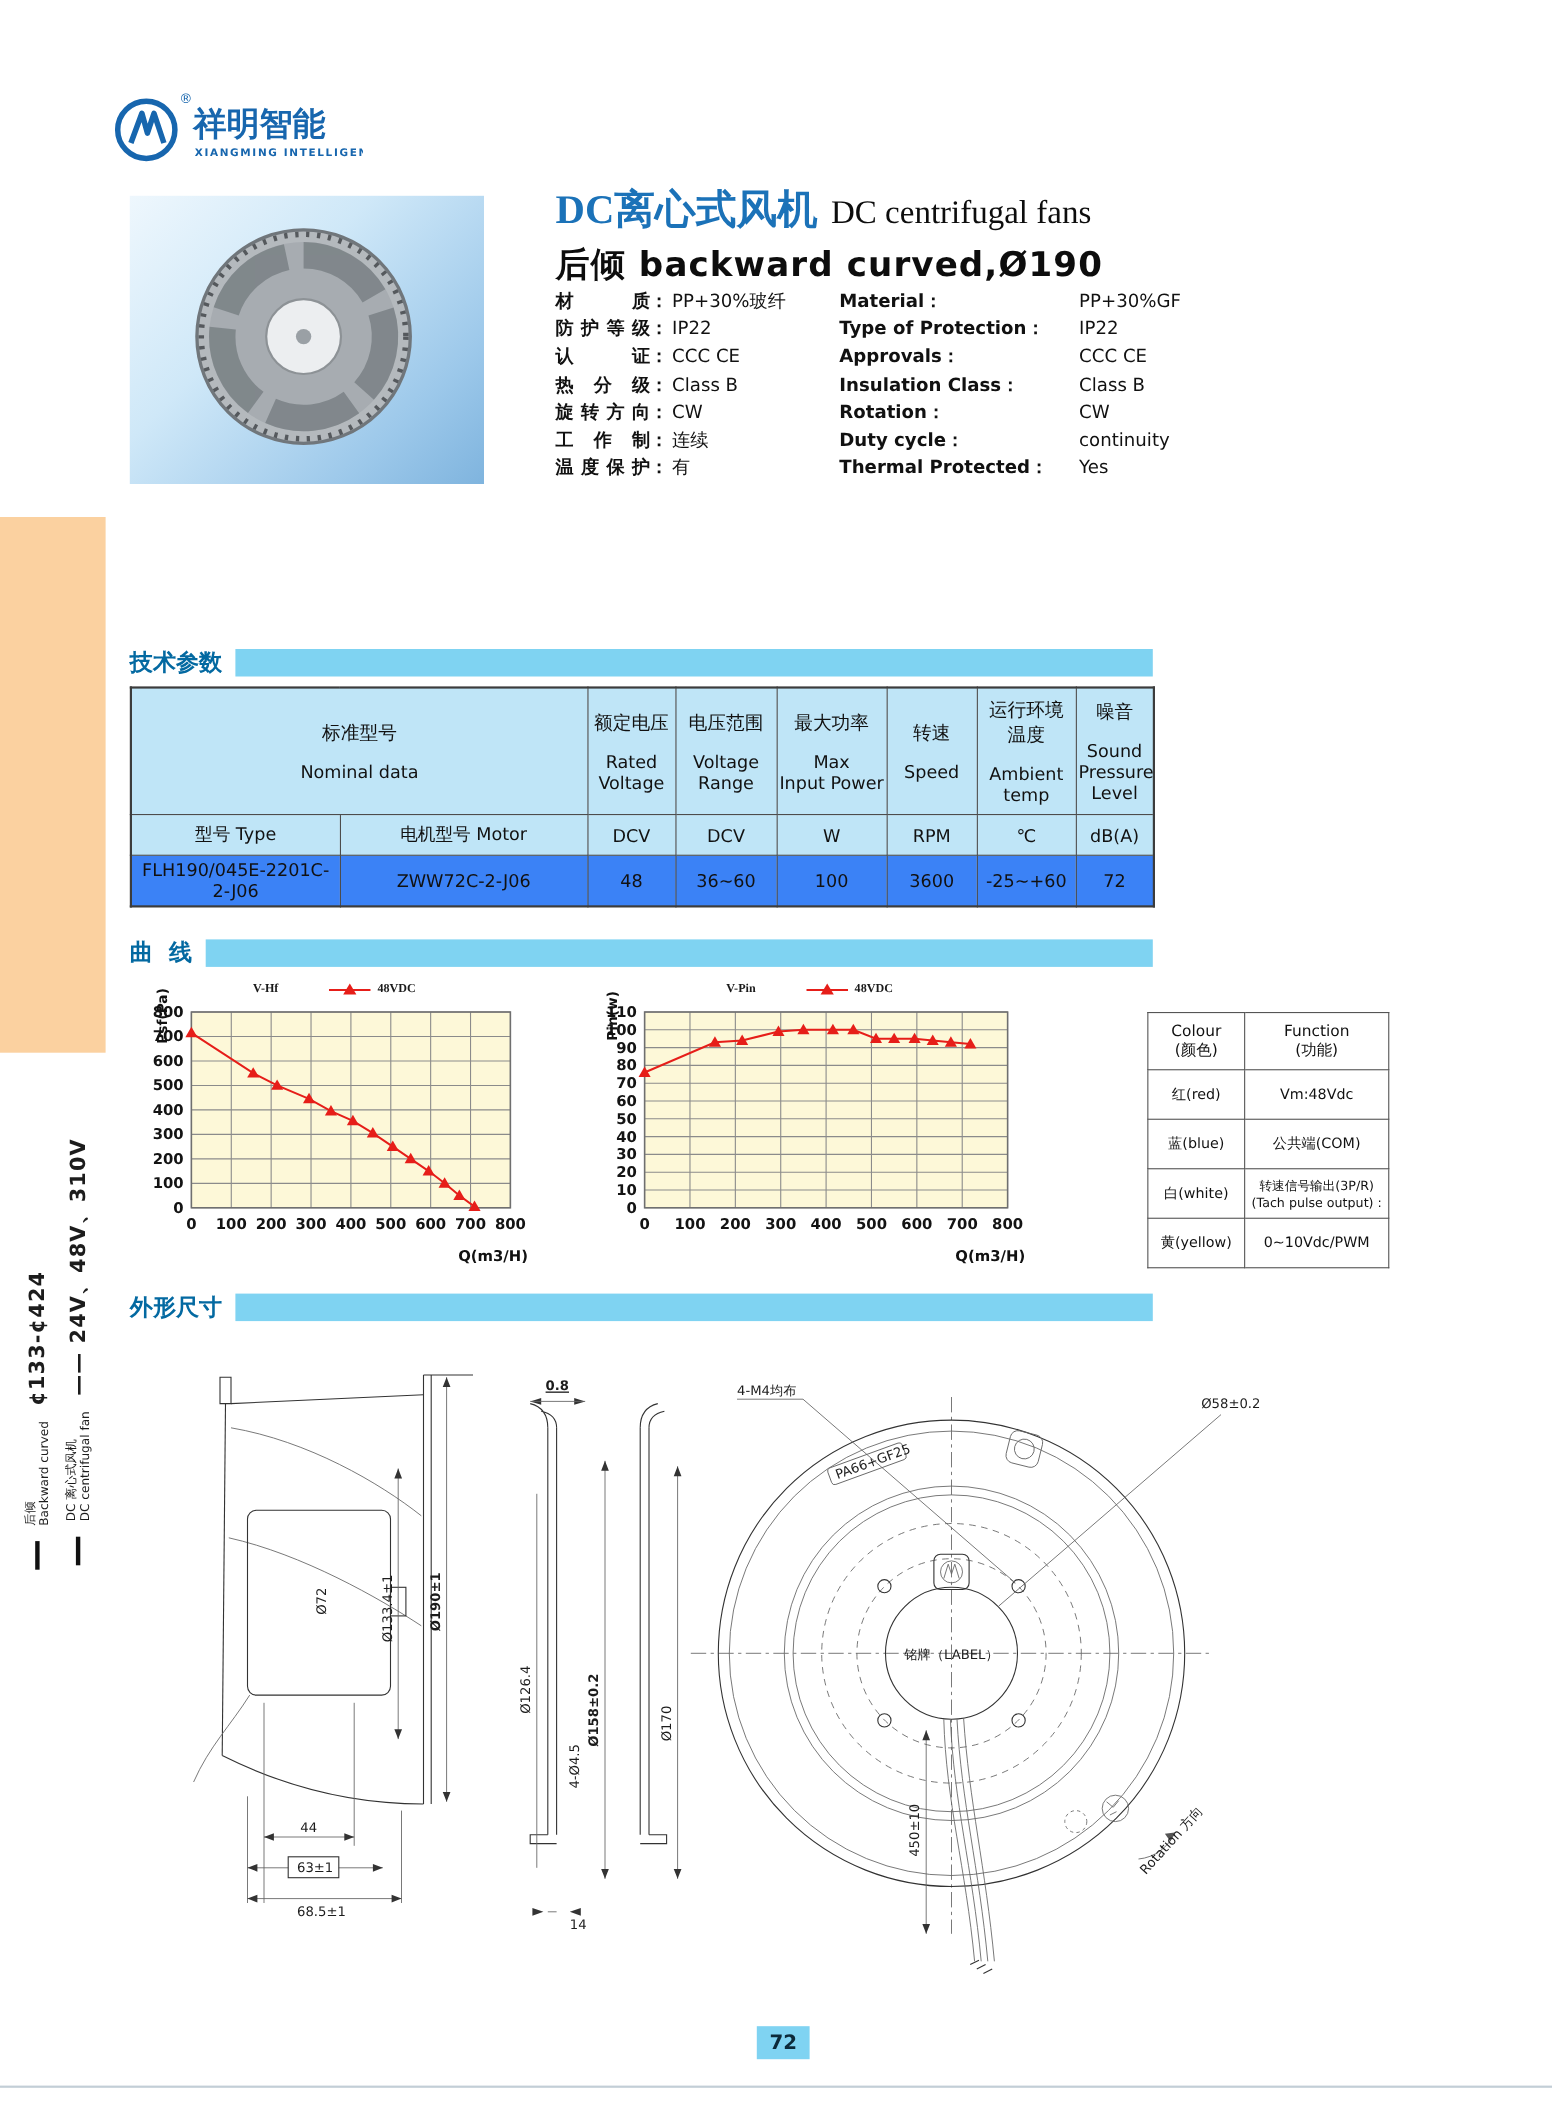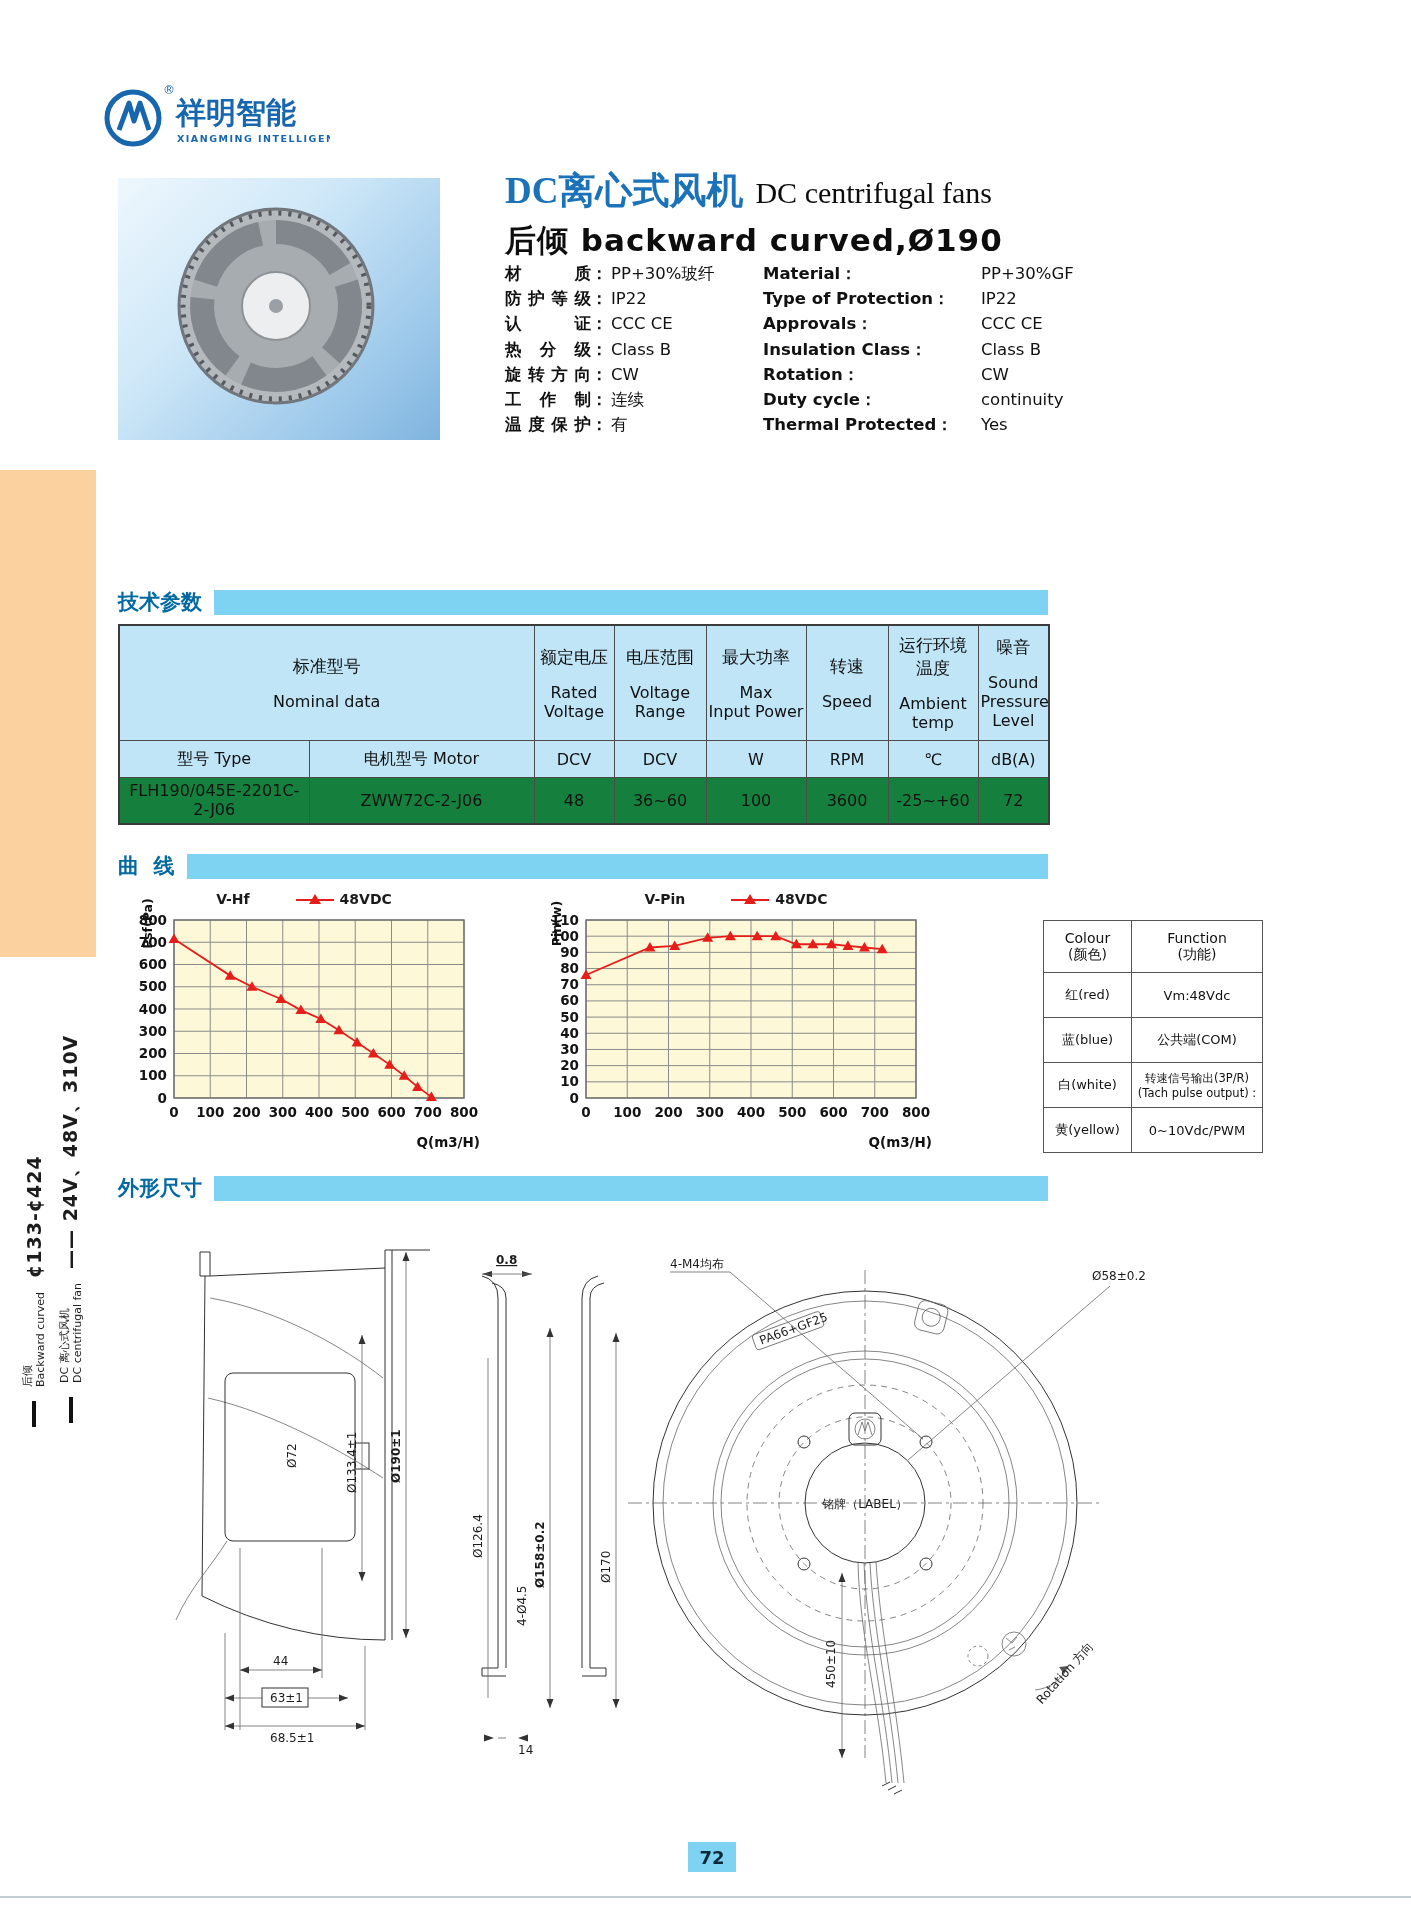--- a/index.html
+++ b/index.html
@@ -44,27 +44,27 @@
   
   .tech-table { position:absolute; left:118px; top:624px; width:930px; border-collapse:collapse;
                 table-layout:fixed; font-size:16px; color:#111; }
   .tech-table th, .tech-table td { border:1px solid #4c4c4c; text-align:center; vertical-align:middle;
                 font-weight:normal; padding:2px; }
   .tech-table .hd { background:#bfe5f7; }
   .tech-table .h-cn { font-size:17px; padding-top:6px; white-space:pre-line; }
   .tech-table .h-en { font-size:16px; padding-top:14px; padding-bottom:6px; white-space:pre-line; }
   .tech-table tr.r1 th { height:108px; }
   .tech-table tr.r2 th { height:37px; background:#bfe5f7; }
-  .tech-table tr.r3 td { height:46px; background:#15803d; }
+  .tech-table tr.r3 td { height:46px; background:#3b82f6; }
   .tech-table { border:2px solid #3c3c3c; }
 
   
   .chart { position:absolute; }
   .chart-head { display:flex; justify-content:center; align-items:center; gap:46px; height:22px;
-                font-size:14px; font-weight:bold; color:#1b1b1b; margin-bottom:4px; }
+                font-size:11px; font-weight:bold; color:#1b1b1b; margin-bottom:4px;font-family:Liberation Serif, serif; }
   .legend { display:flex; align-items:center; gap:6px; font-weight:bold; }
   .ylab { position:absolute; left:-6px; top:28px; transform:rotate(-90deg); transform-origin:center;
           font-size:12.5px; font-weight:bold; color:#111; }
   .xlab { position:absolute; right:0; font-size:13.5px; font-weight:bold; color:#111; }
 
   
   .wire-table { position:absolute; left:1043px; top:920px; width:220px; border-collapse:collapse;
                 font-size:13px; color:#111; text-align:center; }
   .wire-table th, .wire-table td { border:1px solid #555; font-weight:normal; white-space:pre-line;
                 vertical-align:middle; padding:3px 2px; }

